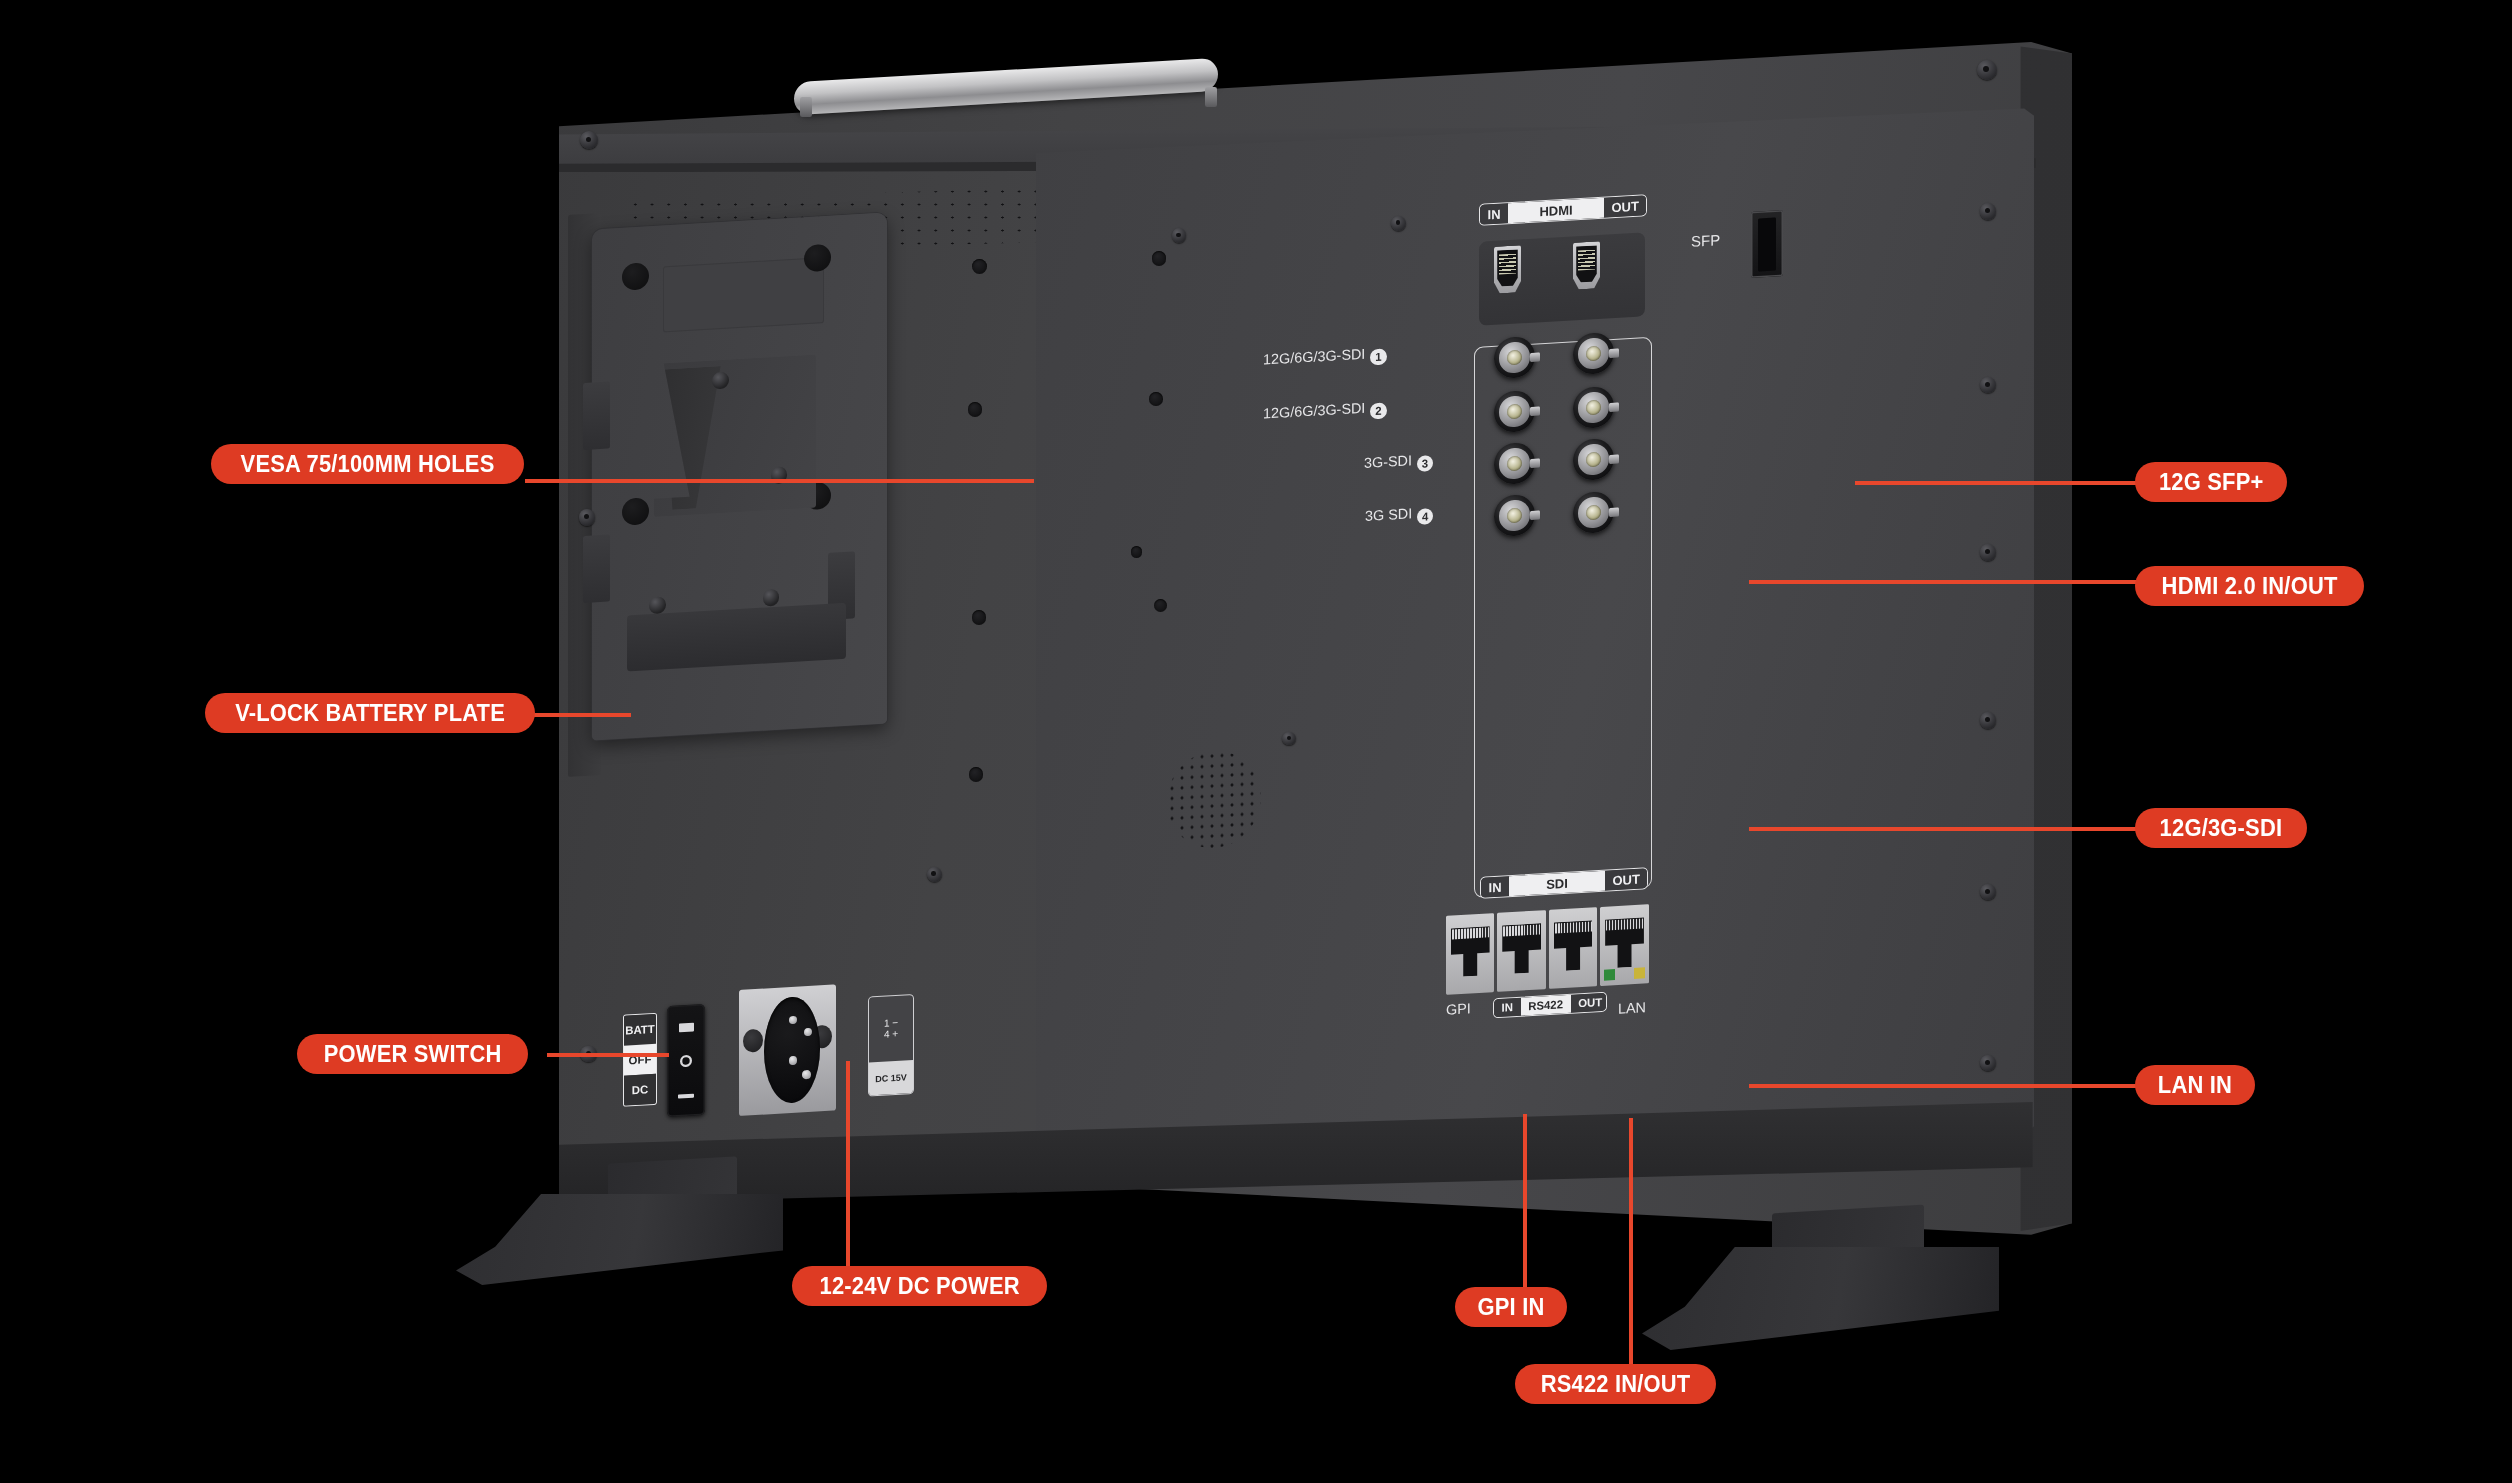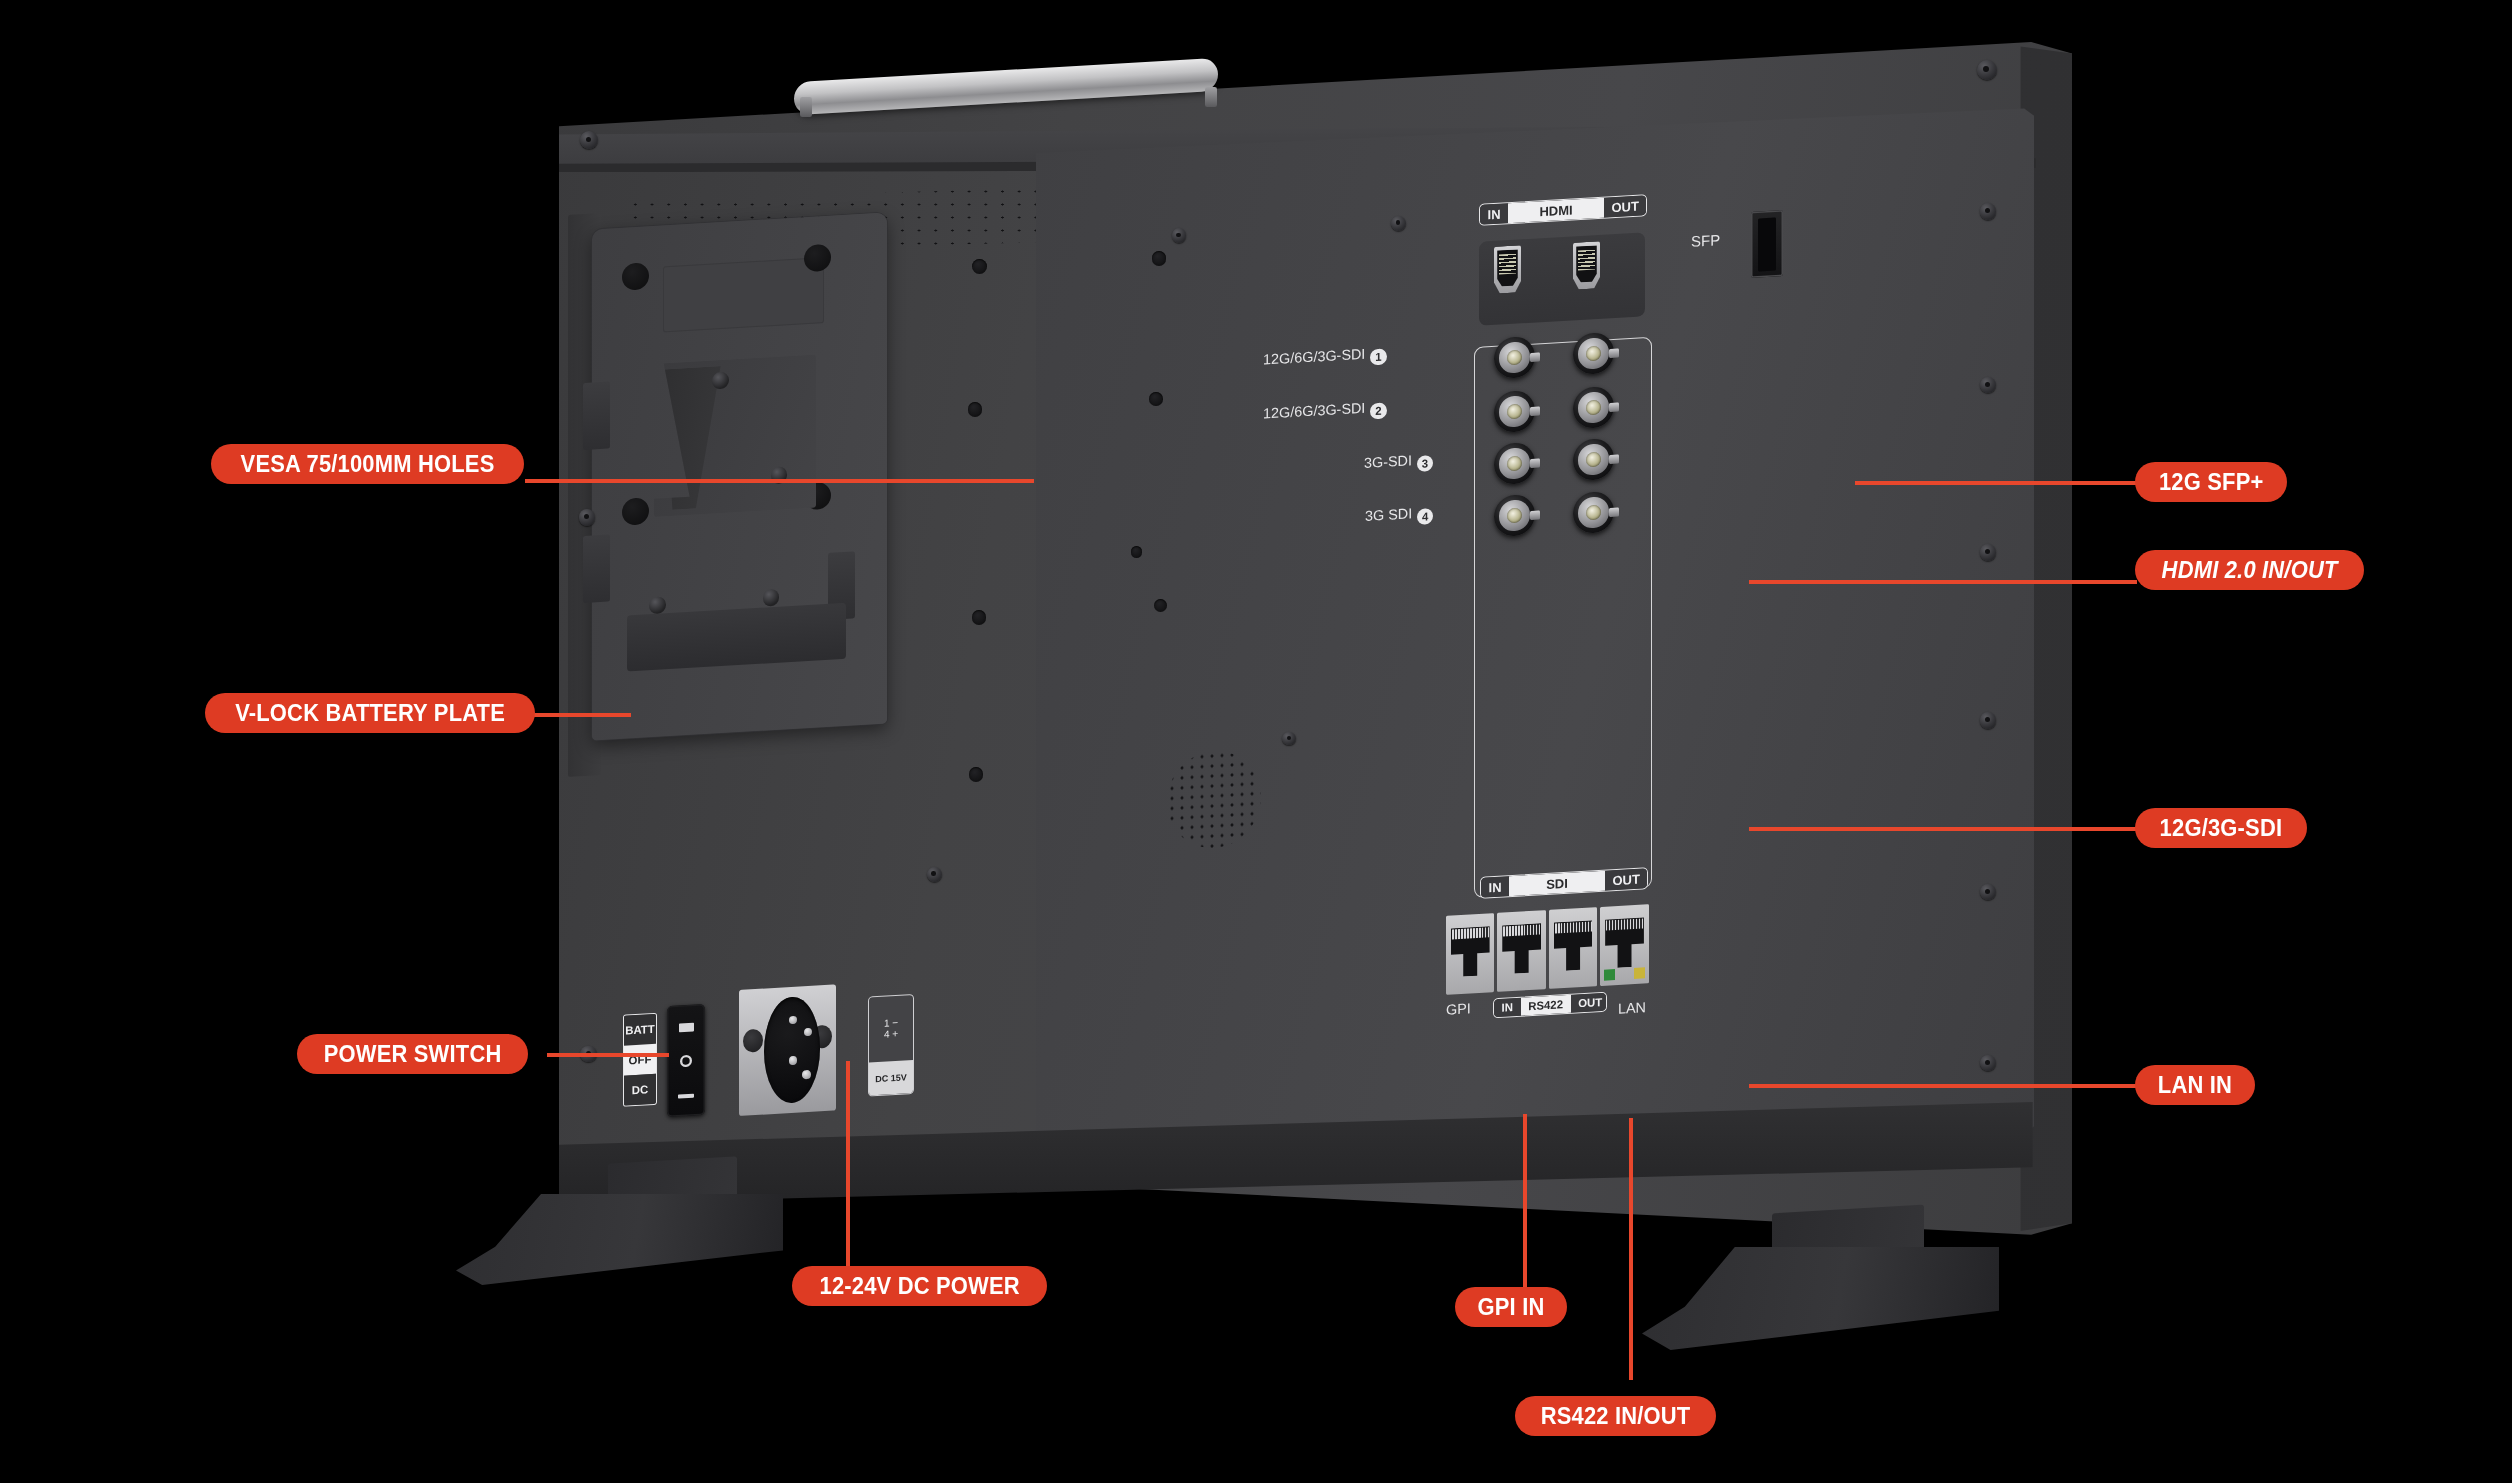--- a/index.html
+++ b/index.html
@@ -446,29 +446,29 @@
   </div>
 
   <div class="pill" style="left:792px;top:1266px;">
     <span>12-24V DC POWER</span>
   </div>
 
   <div class="pill" style="left:1455px;top:1287px;">
     <span>GPI IN</span>
   </div>
 
-  <div class="pill" style="left:1515px;top:1396px;align-items:center;">
+  <div class="pill" style="left:1515px;top:1364px;align-items:center;">
     <span>RS422 IN/OUT</span>
   </div>
 
   <div class="pill" style="left:2135px;top:462px;">
     <span>12G SFP+</span>
   </div>
 
-  <div class="pill" style="left:2135px;top:550px;font-style:italic;">
+  <div class="pill" style="left:2135px;top:566px;">
     <span>HDMI 2.0 IN/OUT</span>
   </div>
 
   <div class="pill" style="left:2135px;top:808px;">
     <span>12G/3G-SDI</span>
   </div>
 
   <div class="pill" style="left:2135px;top:1065px;">
     <span>LAN IN</span>
   </div>

